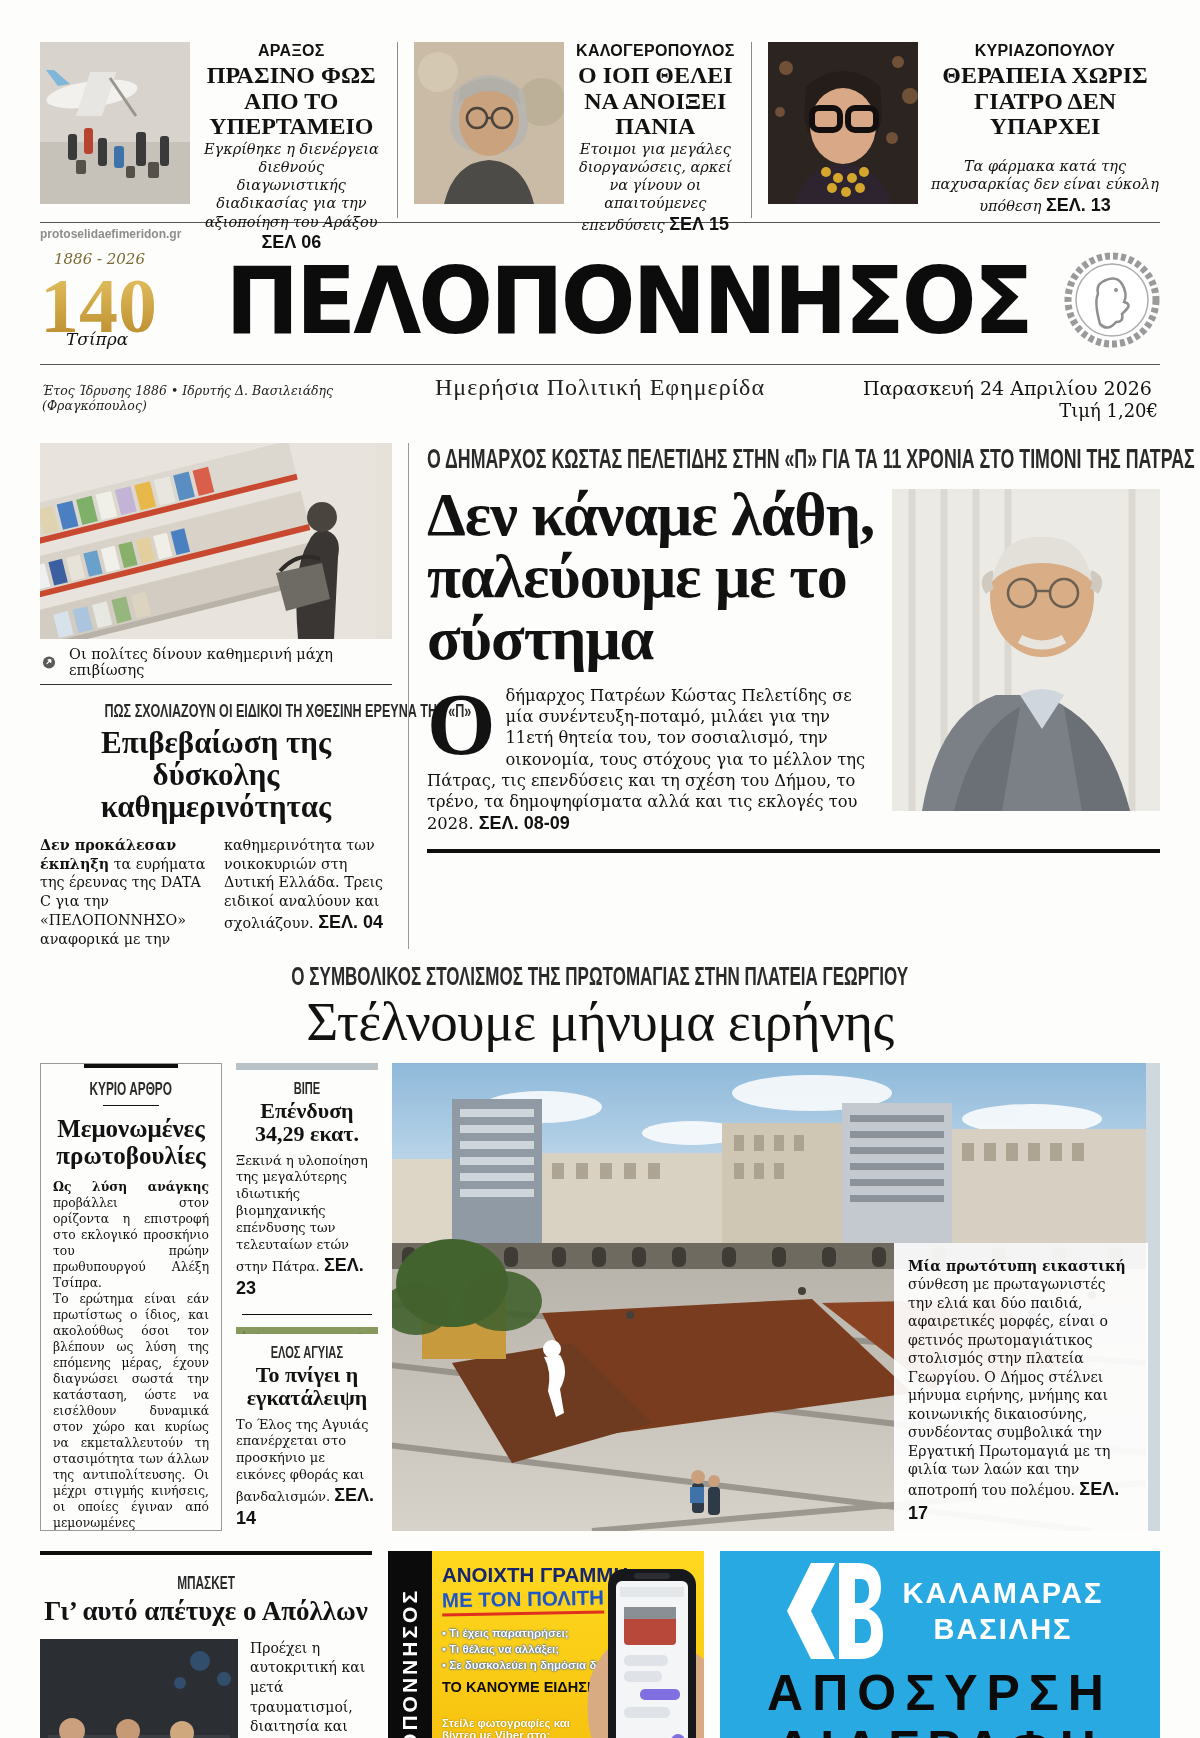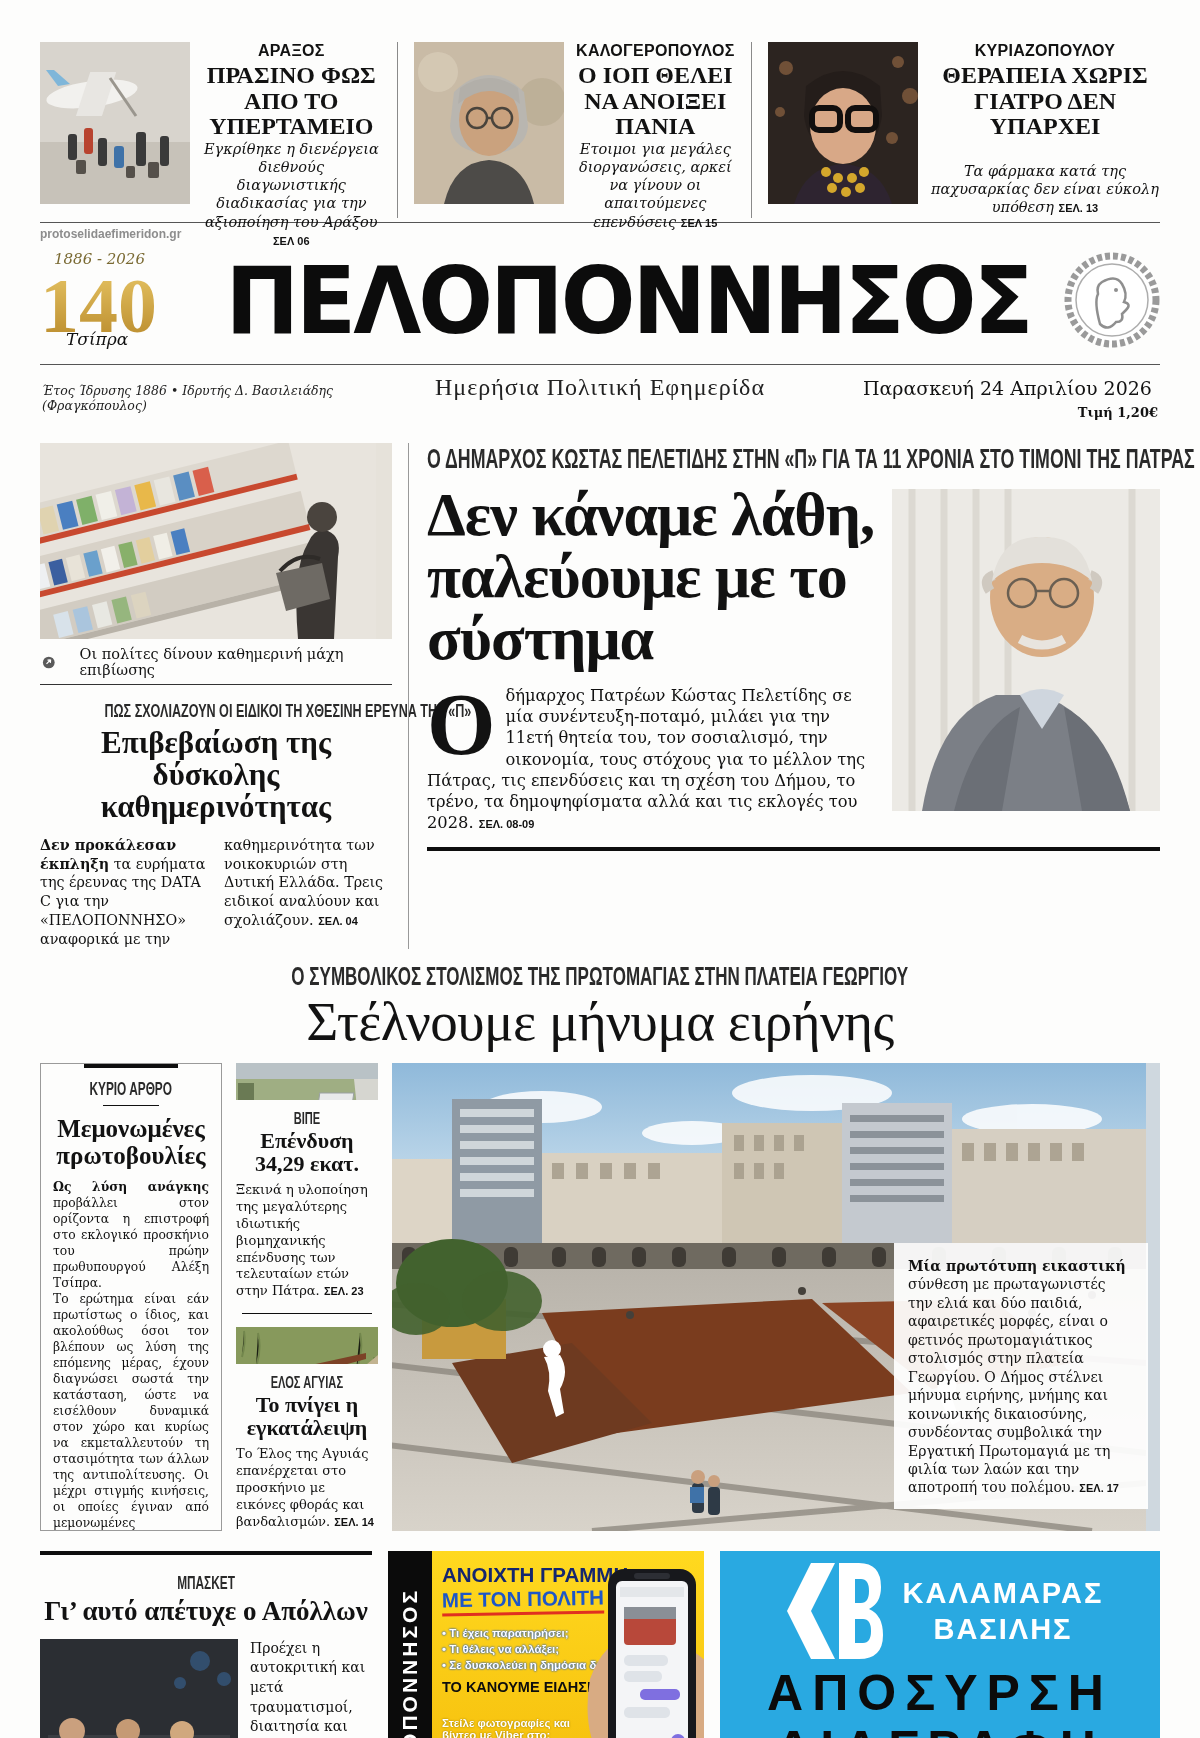--- a/index.html
+++ b/index.html
@@ -3,21 +3,21 @@
 <meta charset="utf-8">
 <style>
   html,body{margin:0;padding:0;background:#e8e8e8;}
   .page{width:1200px;height:1738px;margin:0 auto;background:#fdfdfc;color:#121212;
         box-sizing:border-box;padding:42px 40px 0;position:relative;overflow:hidden;
         font-family:"DejaVu Serif",serif;}
   
   .kick{font-family:"Liberation Sans",sans-serif;font-weight:bold;color:#2a2a2a;white-space:nowrap;}
   .kick>span{display:inline-block;transform:scaleX(.74) scaleY(1.12);transform-origin:center;}
   .kick.left>span{transform-origin:left center;}
-  .pageref{font-family:"Liberation Sans",sans-serif;font-weight:bold;font-style:normal;font-size:11px;color:#111;}
+  .pageref{font-family:"Liberation Sans",sans-serif;font-weight:bold;font-style:normal;font-size:18px;color:#111;}
   .b{font-weight:bold;}
   svg{display:block;}
   
   .teasers{display:flex;height:176px;}
   .teaser{display:flex;gap:12px;min-width:0;}
   .t1{flex:1.06;} .t2{flex:1.0;} .t3{flex:1.22;}
   .teaser+.teaser{border-left:1px solid #8a8a8a;padding-left:16px;margin-left:16px;}
   .tphoto{width:150px;height:162px;flex:none;background:#ddd;overflow:hidden;}
   .ttext{flex:1;display:flex;flex-direction:column;text-align:center;min-width:0;}
   .tkick{font-family:"Liberation Sans",sans-serif;font-weight:bold;font-size:16px;letter-spacing:.3px;}
@@ -33,26 +33,26 @@
           background:linear-gradient(180deg,#e7c565,#b8892a);-webkit-background-clip:text;background-clip:text;color:transparent;}
   .chronia{font-style:italic;font-size:17px;color:#111;margin:-14px 0 0 26px;}
   .mast-title{flex:1;text-align:center;font-family:"DejaVu Sans",sans-serif;font-weight:bold;
               font-size:88px;letter-spacing:-3px;transform:scaleY(1.06);color:#0c0c0c;}
   .mastlogo{width:96px;height:96px;flex:none;}
   
   .dateline{border-top:1.5px solid #555;margin-top:8px;padding:9px 2px 10px;display:flex;align-items:baseline;}
   .dl-found{font-size:12.5px;font-style:italic;color:#222;width:330px;flex:none;}
   .dl-sub{flex:1;text-align:center;font-family:"Liberation Serif",serif;font-size:24px;letter-spacing:1px;color:#222;}
   .dl-date{width:330px;flex:none;text-align:right;font-size:19px;}
-  .dl-price{font-size:13px;font-weight:bold;}
+  .dl-price{font-size:18px;font-weight:normal;}
   
   .main{display:flex;margin-top:12px;}
   .leftcol{width:352px;flex:none;padding-right:16px;}
   .superphoto{height:196px;overflow:hidden;background:#e6e2da;}
-  .caption{display:flex;gap:24px;align-items:center;font-size:14.5px;padding:7px 2px 6px;border-bottom:1px solid #333;}
+  .caption{display:flex;gap:13px;align-items:center;font-size:14.5px;padding:7px 2px 6px;border-bottom:1px solid #333;}
   .survkick{text-align:center;font-size:17px;margin-top:16px;}
   .survhead{font-family:"Liberation Serif",serif;font-weight:bold;font-size:31px;line-height:1.04;text-align:center;margin-top:6px;}
   .survbody{column-count:2;column-gap:16px;font-size:14.3px;line-height:1.32;margin-top:12px;text-align:left;}
   .rightcol{flex:1;border-left:1px solid #999;padding-left:18px;position:relative;min-width:0;}
   .leadkick{font-size:24px;margin-top:2px;}
   .leadhead{font-family:"Liberation Serif",serif;font-weight:bold;font-size:62px;line-height:1.0;
             letter-spacing:-1px;margin-top:10px;width:78%;}
   .mayor{position:absolute;top:46px;right:0;width:268px;height:322px;overflow:hidden;}
   .leaddeck{margin-top:16px;width:450px;font-size:16.3px;line-height:1.3;}
   .dropcap{float:left;font-family:"Liberation Serif",serif;font-weight:bold;font-size:88px;line-height:.76;margin:7px 10px 0 0;}

